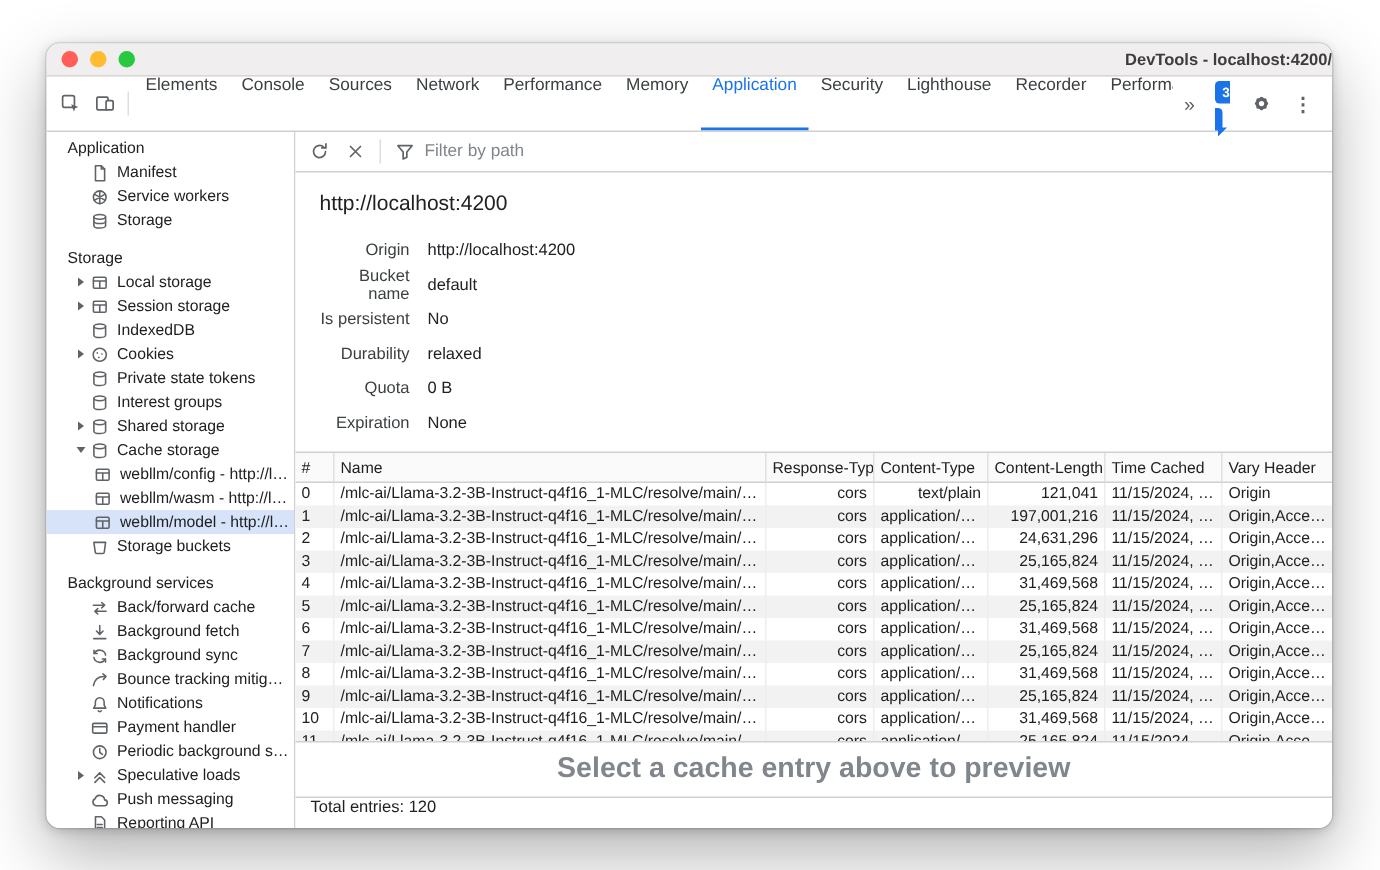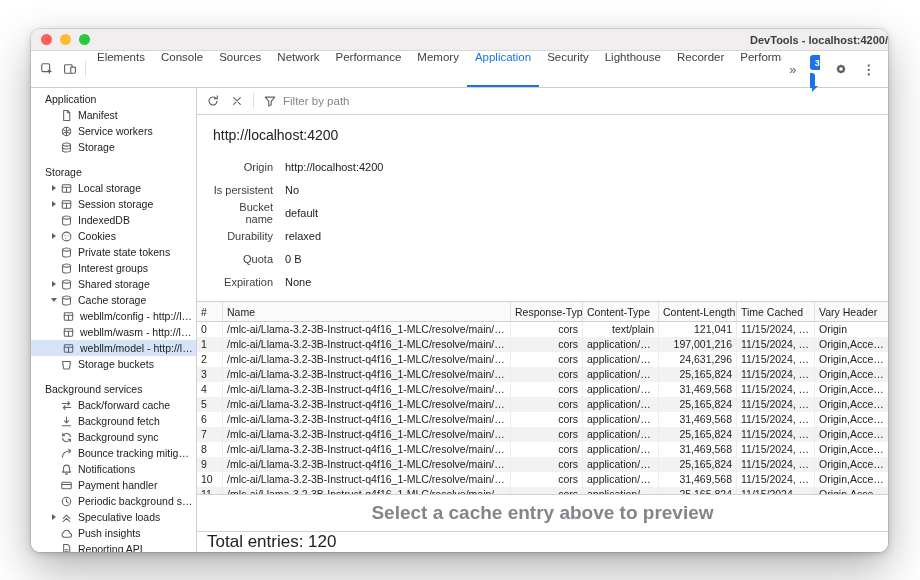--- a/index.html
+++ b/index.html
@@ -64,21 +64,21 @@
   .c1{width:288px;flex:0 0 288px}
   .c2{width:72px;flex:0 0 72px}
   .c3{width:76px;flex:0 0 76px}
   .c4{width:78px;flex:0 0 78px}
   .c5{width:78px;flex:0 0 78px}
   .c6{flex:1;min-width:0;border-right:none}
   .bc.c2,.bc.c3,.bc.c4{text-align:right}
   
   .preview{flex:1;border-top:1px solid #d0d0d0;display:flex;align-items:center;justify-content:center}
   .preview span{color:#80868b;font-weight:bold;font-size:19px}
-  .statusbar{flex:0 0 21px;border-top:1px solid #d0d0d0;display:flex;align-items:flex-start;padding:0 10px;font-size:17px;color:#202124}
+  .statusbar{flex:0 0 21px;border-top:1px solid #d0d0d0;display:flex;align-items:flex-start;padding:0 10px;font-size:11px;color:#202124}
 </style>
 </head>
 <body>
 
 <div class="window">
 
   <div class="titlebar">
     <div class="lights">
       <span class="light red"></span>
       <span class="light yellow"></span>
@@ -393,21 +393,21 @@
             </span>
             <span class="slbl">Speculative loads</span>
           </div>
           <div class="srow">
             <span class="arrow"></span>
             <span class="sicon">
               <svg width="14" height="14" viewBox="0 0 16 16" fill="none" stroke="#5f6368" stroke-width="1.3" stroke-linecap="round" stroke-linejoin="round">
                 <path d="M5 12.5h6.6a2.4 2.4 0 0 0 .4-4.8 4 4 0 0 0-7.8-.9A3 3 0 0 0 5 12.5z"></path>
               </svg>
             </span>
-            <span class="slbl">Push insights</span>
+            <span class="slbl">Push messaging</span>
           </div>
           <div class="srow">
             <span class="arrow"></span>
             <span class="sicon">
               <svg width="14" height="14" viewBox="0 0 16 16" fill="none" stroke="#5f6368" stroke-width="1.3" stroke-linecap="round" stroke-linejoin="round">
                 <path d="M4.5 1.8h4.8l2.7 2.7v9.7h-7.5z"></path>
                 <path d="M6 8.2h4M6 10.7h4"></path>
               </svg>
             </span>
             <span class="slbl">Reporting API</span>
@@ -438,26 +438,26 @@
       </div>
 
       <div class="meta">
         <div class="origin-title">http://localhost:4200</div>
         <div id="meta-rows">
             <div class="kv">
               <span class="k">Origin</span>
               <span class="v">http://localhost:4200</span>
             </div>
             <div class="kv">
+              <span class="k">Bucket name</span>
+              <span class="v">default</span>
+            </div>
+            <div class="kv">
               <span class="k">Is persistent</span>
               <span class="v">No</span>
-            </div>
-            <div class="kv">
-              <span class="k">Bucket name</span>
-              <span class="v">default</span>
             </div>
             <div class="kv">
               <span class="k">Durability</span>
               <span class="v">relaxed</span>
             </div>
             <div class="kv">
               <span class="k">Quota</span>
               <span class="v">0 B</span>
             </div>
             <div class="kv">

